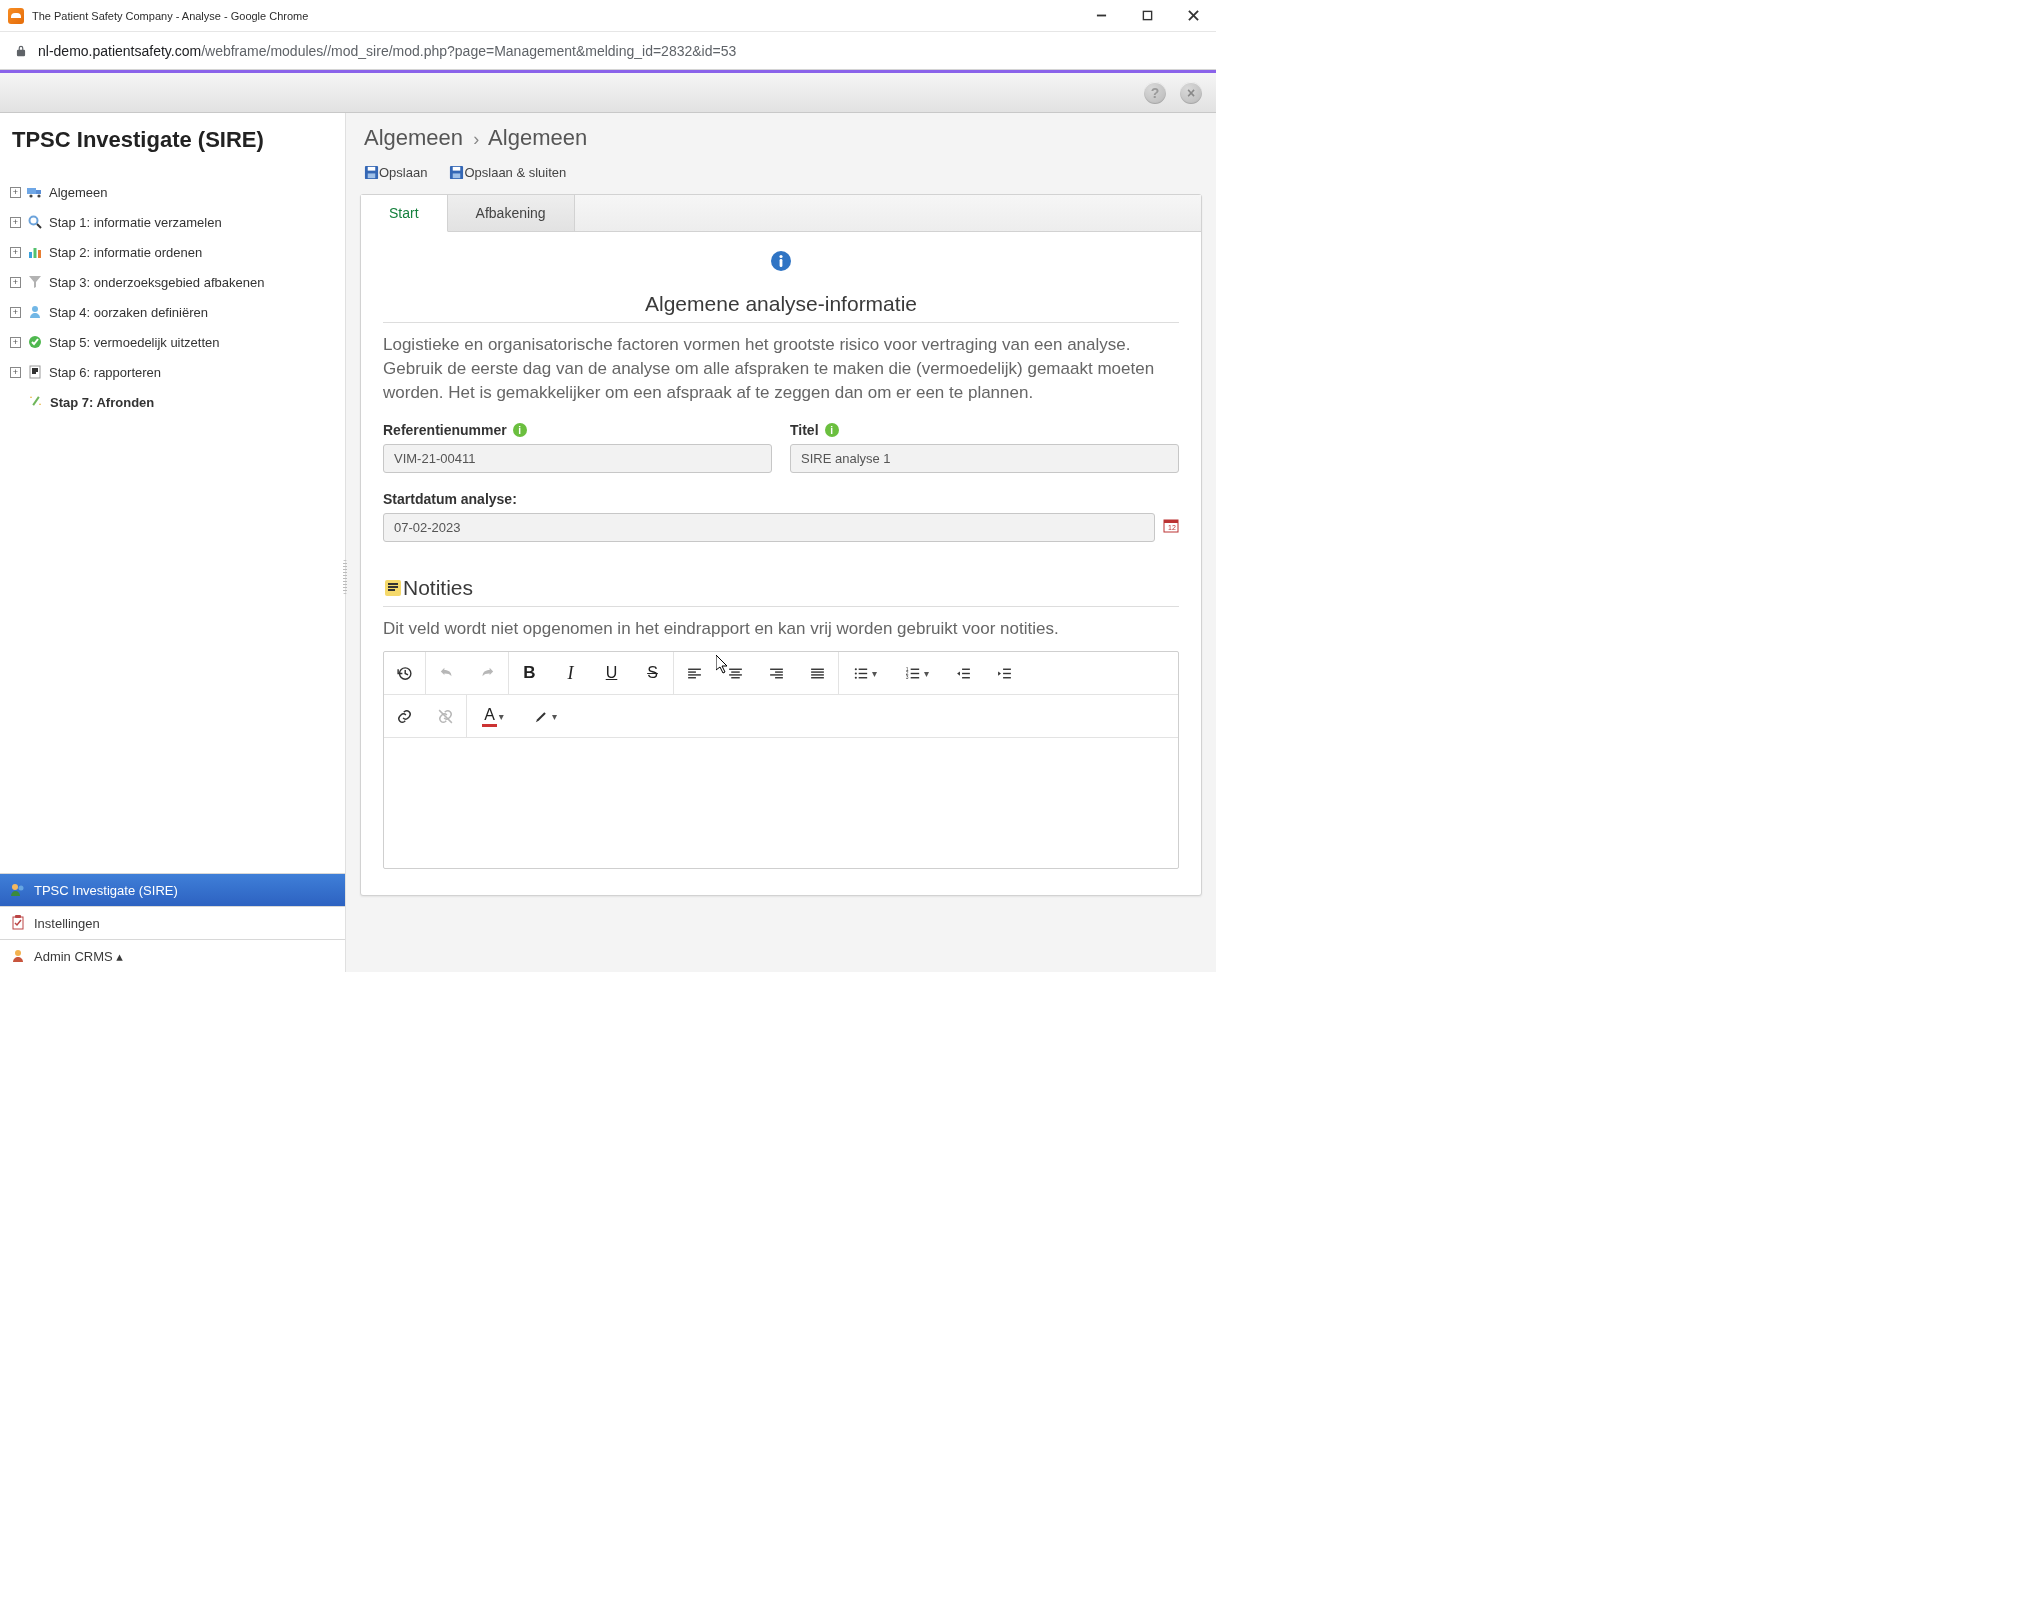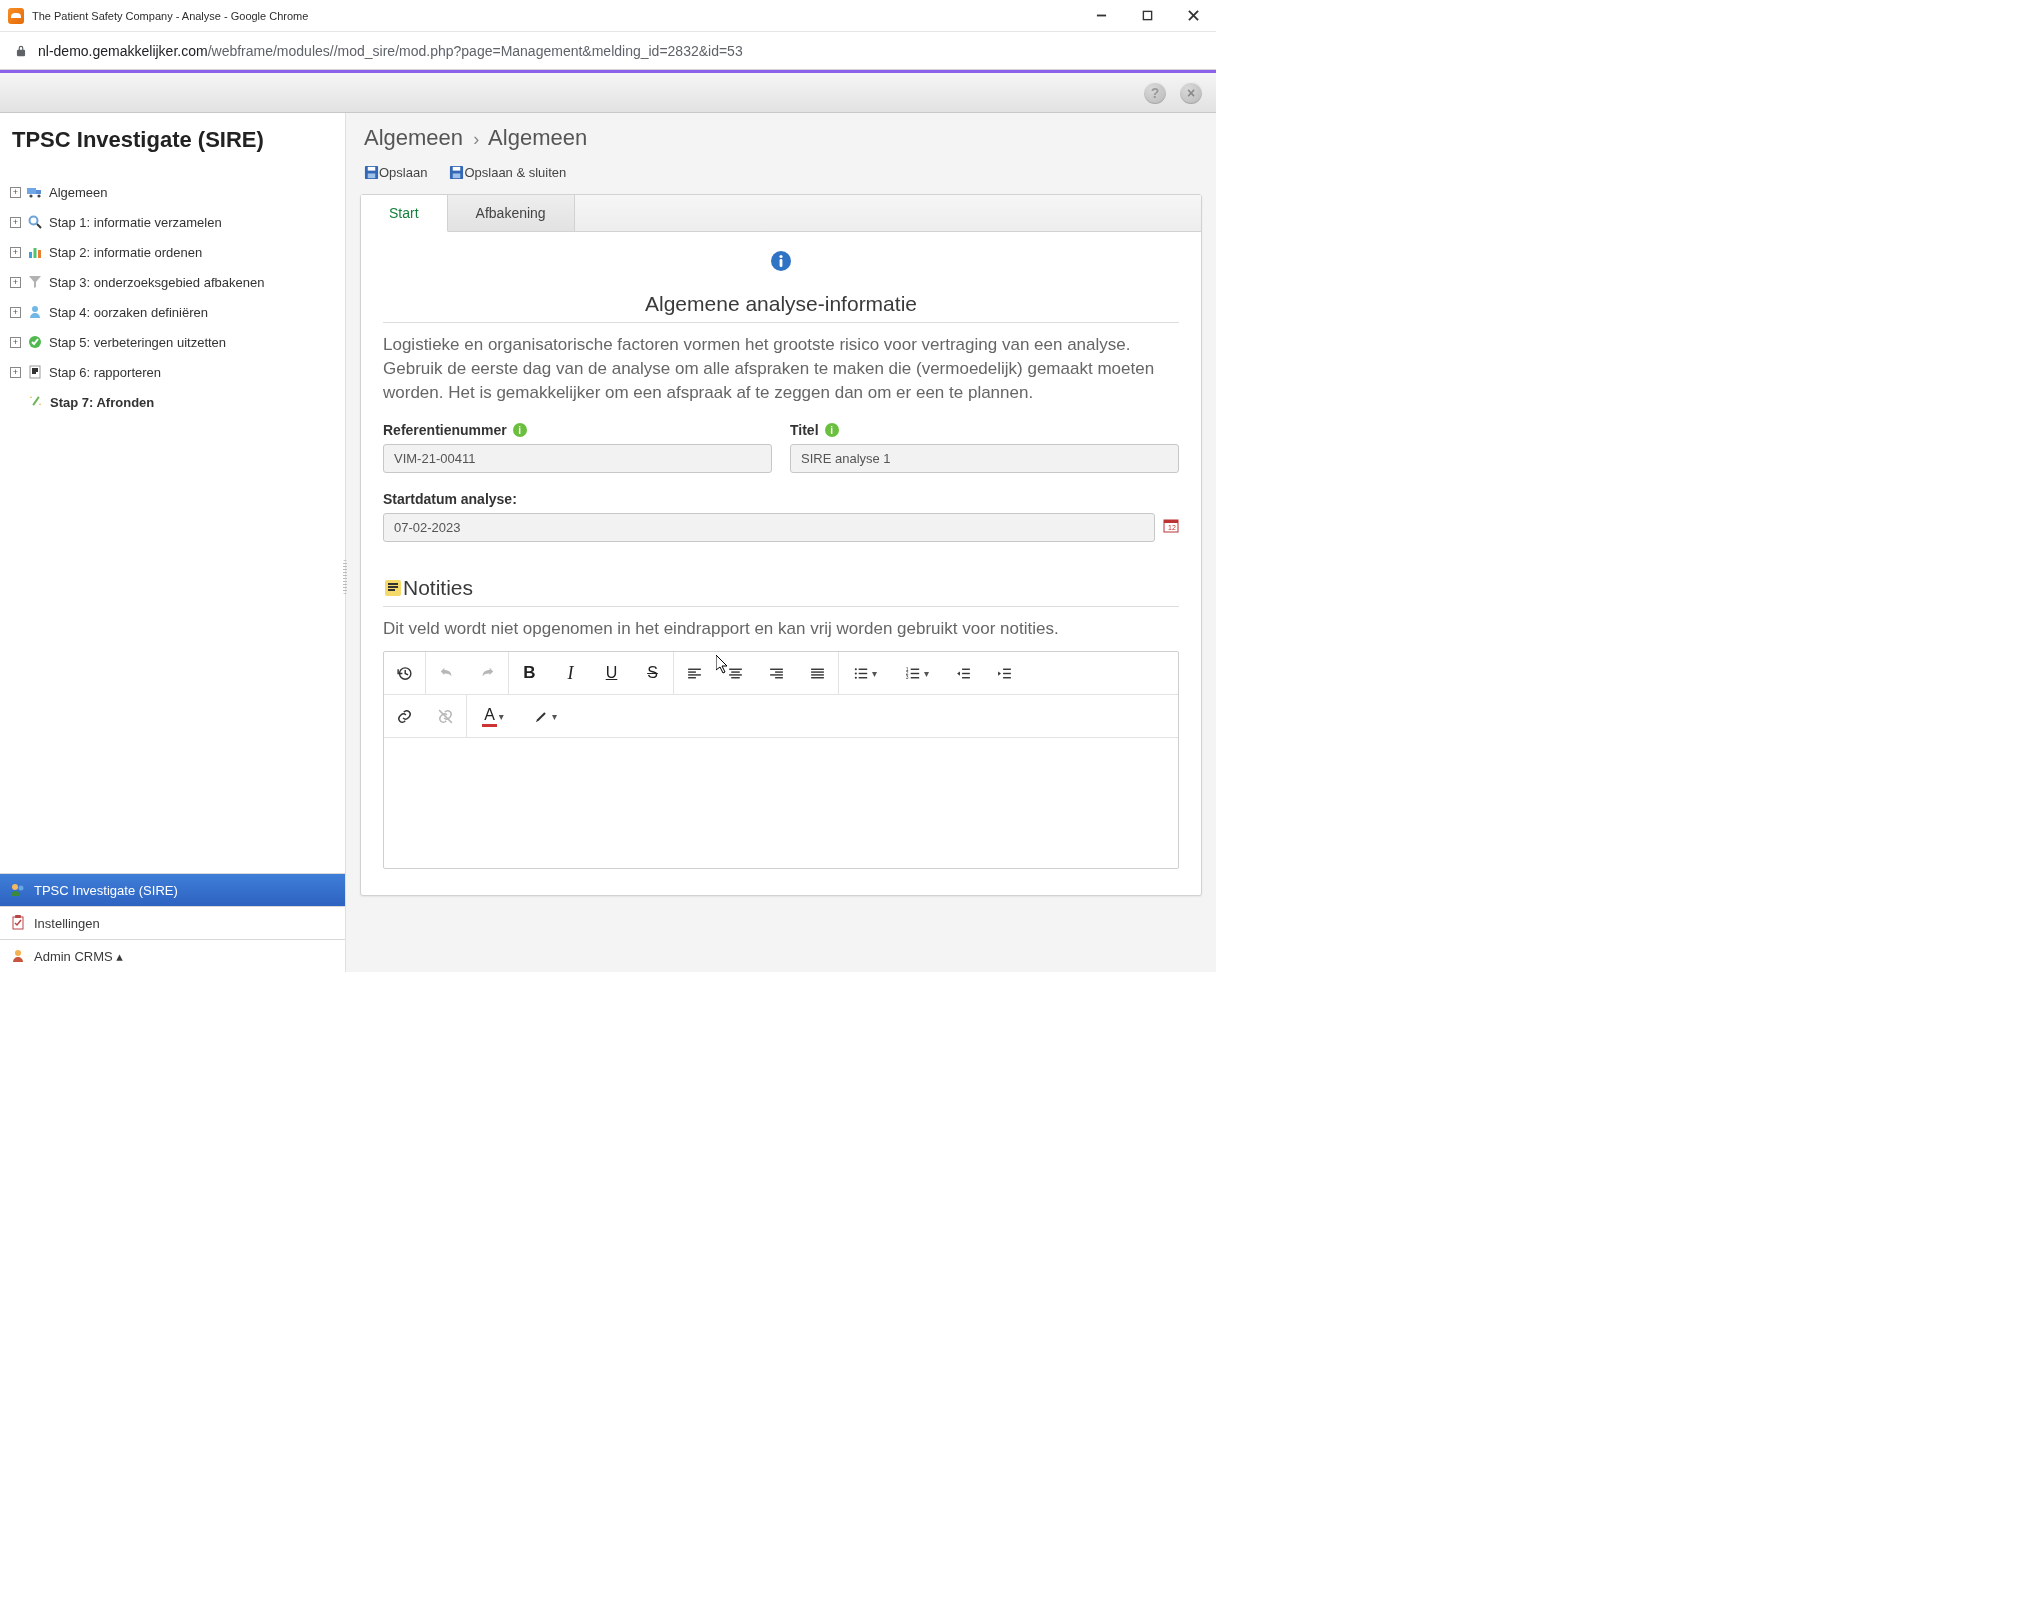--- a/index.html
+++ b/index.html
@@ -191,21 +191,21 @@
         </svg>
     </div>
   </div>
 </div>
 
 <div class="addressbar">
   <svg class="addr-lock" viewBox="0 0 24 24">
     <path fill="#5f6368" d="M17 10h-1V7a4 4 0 10-8 0v3H7a2 2 0 00-2 2v7a2 2 0 002 2h10a2 2 0 002-2v-7a2 2 0 00-2-2zm-7-3a2 2 0 114 0v3h-4V7z"></path>
   </svg>
   <span class="addr-url">
-    <span class="dark">nl-demo.gemakkelijker.com</span><span>/webframe/modules//mod_sire/mod.php?page=Management&amp;melding_id=2832&amp;id=53</span>
+    <span class="dark">nl-demo.patientsafety.com</span><span>/webframe/modules//mod_sire/mod.php?page=Management&amp;melding_id=2832&amp;id=53</span>
   </span>
 </div>
 <div class="load-line"></div>
 
 <div class="app-header">
   <div class="header-action header-help">?</div>
   <div class="header-action header-close">×</div>
 </div>
 
 <div class="layout">
@@ -268,21 +268,21 @@
         <span>Stap 4: oorzaken definiëren</span>
       </li>
       <li>
         <span class="expander">+</span>
         <span class="icon">
           <svg width="14" height="14" viewBox="0 0 14 14">
               <circle cx="7" cy="7" r="6" fill="#4fb84f"></circle>
               <polyline points="4,7 6,9 10,4" fill="none" stroke="#fff" stroke-width="2"></polyline>
             </svg>
         </span>
-        <span>Stap 5: verbeteringen uitzetten</span>
+        <span>Stap 5: vermoedelijk uitzetten</span>
       </li>
       <li>
         <span class="expander">+</span>
         <span class="icon">
           <svg width="14" height="14" viewBox="0 0 14 14">
               <rect x="2" y="1" width="10" height="12" fill="#fff" stroke="#999"></rect>
               <line x1="4" y1="4" x2="10" y2="4" stroke="#7a7"></line>
               <line x1="4" y1="6" x2="10" y2="6" stroke="#7a7"></line>
               <line x1="4" y1="8" x2="8" y2="8" stroke="#7a7"></line>
             </svg>

